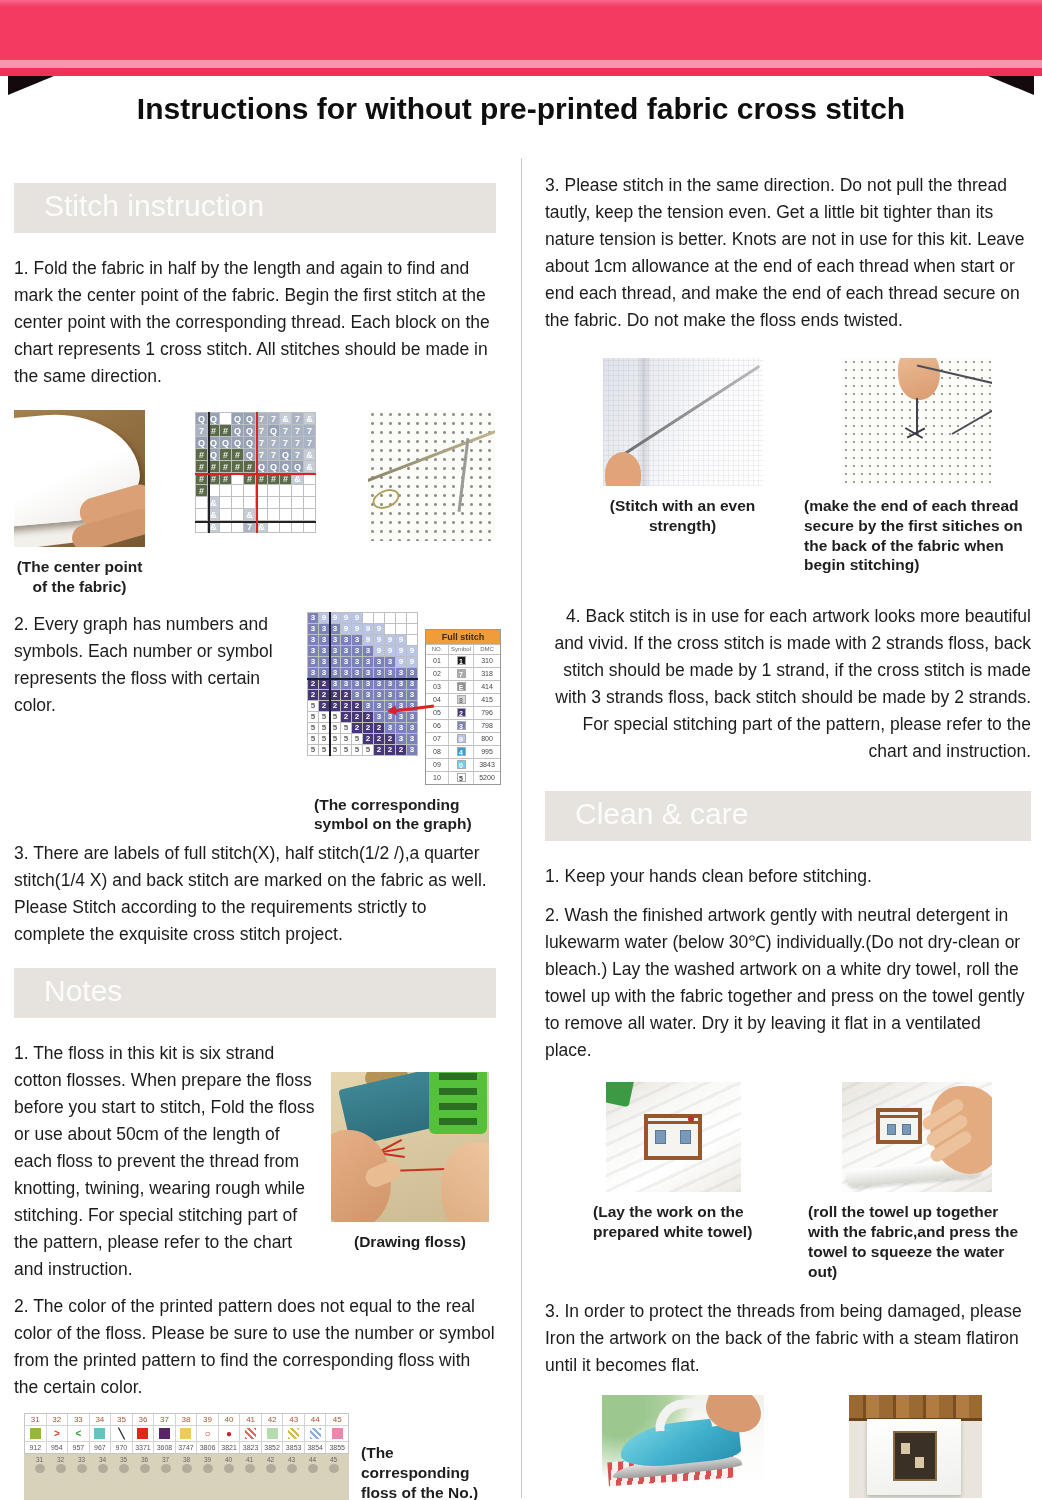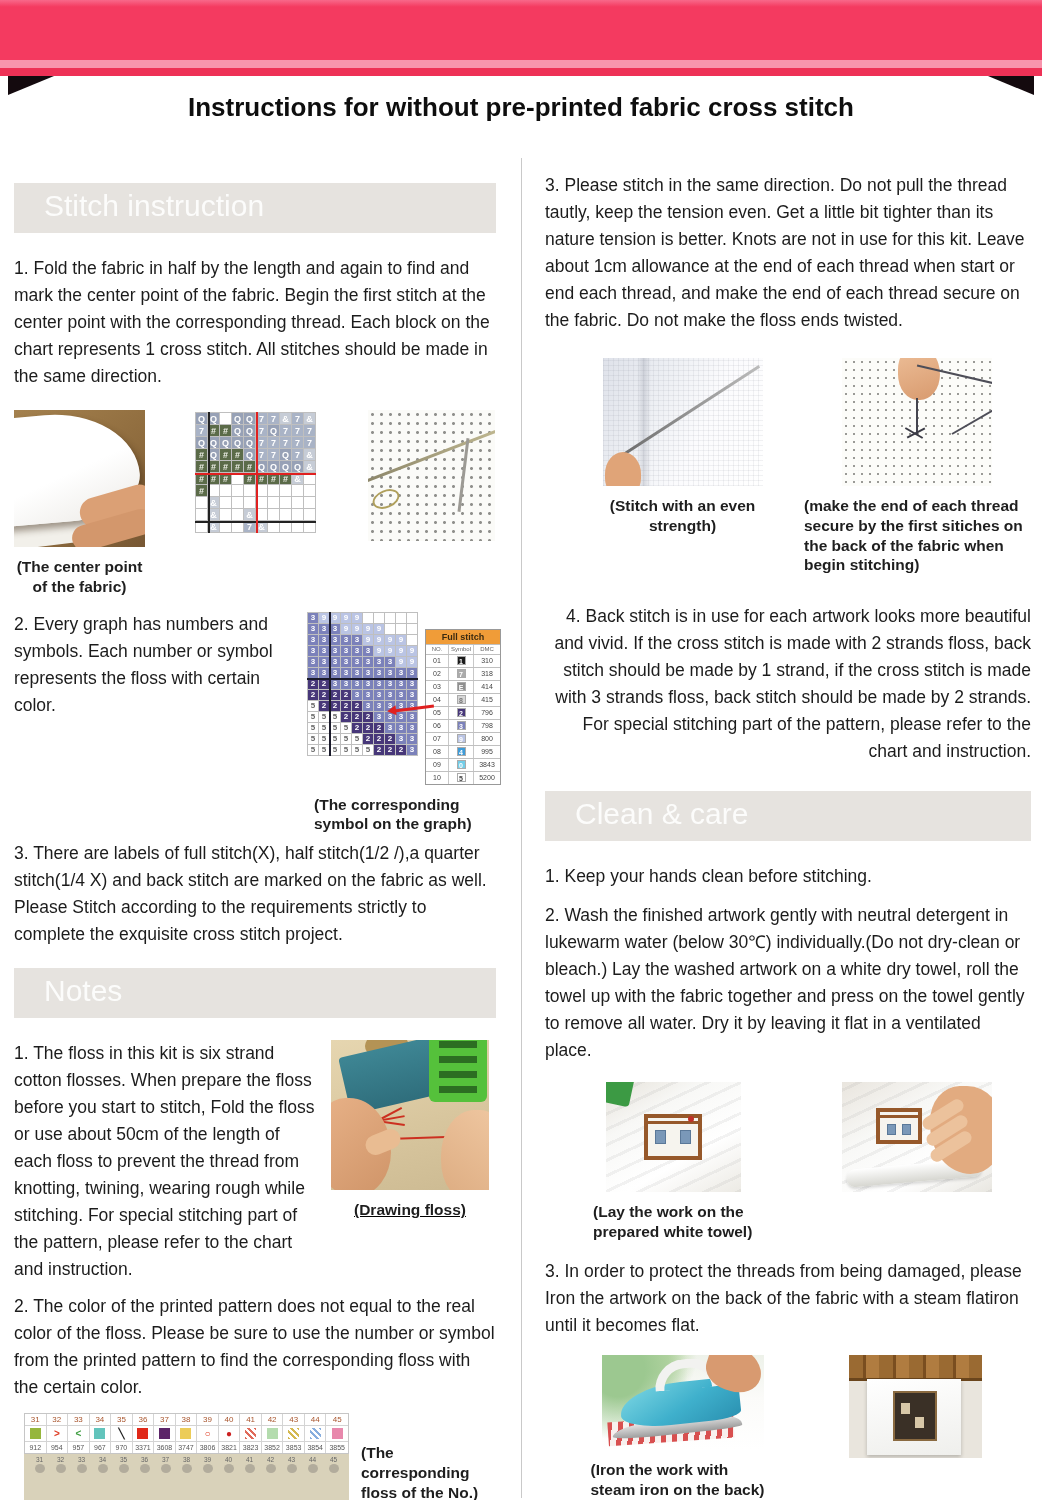--- a/index.html
+++ b/index.html
@@ -10,21 +10,21 @@
   
   .banner{position:absolute;top:0;left:0;width:1042px;height:76px;
     background:linear-gradient(180deg,#f8688a 0%,#f43a60 9%,#f43a60 79%,#f895ad 79%,#f895ad 89%,#ee3156 89%,#ee3156 100%);}
   .banner-title{text-align:center;color:#fff;font-size:38px;font-weight:700;letter-spacing:3px;padding-top:6px;
     text-shadow:0 2px 2px rgba(140,15,45,.35);}
   .banner-subtitle{text-align:center;color:#fff;font-size:17px;font-weight:700;letter-spacing:1px;margin-top:-2px;}
   .fold{position:absolute;top:76px;width:0;height:0;border-top:19px solid #140a0e;}
   .fold-left{left:8px;border-right:46px solid transparent;}
   .fold-right{right:8px;border-left:46px solid transparent;}
 
-  .page-title{position:absolute;top:92px;left:0;width:100%;text-align:center;font-size:26px;font-weight:700;color:#0e0e0e;}
+  .page-title{position:absolute;top:92px;left:0;width:100%;text-align:center;font-size:30px;font-weight:700;color:#0e0e0e;}
 
   .divider{position:absolute;left:521px;top:158px;width:1px;height:1340px;background:#c9c9c9;}
 
   .col{position:absolute;}
   .col-left{left:14px;top:183px;width:482px;}
   .col-right{left:545px;top:172px;width:486px;}
 
   .section-bar{background:#e6e3df;color:#fcfcfb;font-size:30px;font-weight:400;padding:6px 0 10px 30px;margin-bottom:22px;}
   .body{font-size:17.5px;line-height:27px;color:#1c1c1c;margin-bottom:16px;}
   .caption{font-size:15.5px;font-weight:700;color:#1e1e1e;line-height:1.28;margin-top:10px;}
@@ -161,21 +161,21 @@
   .p-dry .wood{position:absolute;top:0;left:0;right:0;height:26px;border-bottom:3px solid #6a451c;
       background:repeating-linear-gradient(90deg,#9a6a32 0 14px,#7a4e20 14px 17px,#b07c40 17px 30px);}
   .p-dry .cloth{position:absolute;top:24px;left:18px;width:94px;height:76px;background:linear-gradient(170deg,#ffffff,#efefec);box-shadow:0 2px 4px rgba(0,0,0,.22);}
   .p-dry .art{position:absolute;top:36px;left:44px;width:44px;height:50px;background:#3a3026;border:2px solid #8a6a40;}
   .p-dry .aw{position:absolute;width:9px;height:11px;background:#d8c8a8;}
   .p-dry .aw.a1{top:48px;left:52px;} .p-dry .aw.a2{top:62px;left:66px;}
 
   
   .row-3figs .fig + .fig{margin-left:0;}
   .step2-row{display:flex;align-items:flex-start;}
-  .note1-row{display:flex;align-items:flex-start;}
+  .note1-row{display:flex;align-items:center;}
   .chart-row{display:flex;align-items:flex-start;}
 </style>
 </head>
 <body>
 
 <div class="page">
 
   <div class="banner">
   </div>
   <div class="fold fold-left"></div>
@@ -543,21 +543,21 @@
         <figcaption class="caption" style="width:172px;margin-left:8px;">(The corresponding symbol on the graph)</figcaption>
       </figure>
     </div>
 
     <p class="body" style="margin-bottom:20px;">3. There are labels of full stitch(X), half stitch(1/2 /),a quarter stitch(1/4 X) and back stitch are marked on the fabric as well. Please Stitch according to the requirements strictly to complete the exquisite cross stitch project.</p>
 
     <div class="section-bar">Notes</div>
 
     <div class="note1-row" style="margin-bottom:10px;">
       <p class="body" style="width:302px;flex-shrink:0;margin-bottom:0;">1. The floss in this kit is six strand cotton flosses. When prepare the floss before you start to stitch, Fold the floss or use about 50cm of the length of each floss to prevent the thread from knotting, twining, wearing rough while stitching. For special stitching part of the pattern, please refer to the chart and instruction.</p>
-      <figure class="fig" style="width:168px;margin-left:10px;align-items:center;text-decoration:underline;">
+      <figure class="fig" style="width:168px;margin-left:10px;align-items:center;">
         <div class="ph p-floss">
           <div class="basket"></div>
           <div class="mat"></div>
           <div class="comb">
               <i></i>
             </div>
           <div class="fan a"></div>
           <div class="fan b"></div>
           <div class="fan c"></div>
           <div class="thread"></div>
@@ -791,20 +791,21 @@
             <div class="roofline"></div>
               <div class="win w1" style="width:9px;height:11px;"></div>
               <div class="win w2" style="width:9px;height:11px;"></div>
           </div>
           <div class="rollfold"></div>
           <div class="hand-back"></div>
           <div class="fng f1"></div>
           <div class="fng f2"></div>
           <div class="fng f3"></div>
         </div>
+        <figcaption class="caption" style="width:218px;">(roll the towel up together with the fabric,and press the towel to squeeze the water out)</figcaption>
       </figure>
     </div>
 
     <p class="body" style="margin-bottom:16px;">3. In order to protect the threads from being damaged, please Iron the artwork on the back of the fabric with a steam flatiron until it becomes flat.</p>
 
     <div class="fig-row">
       <figure class="fig" style="width:200px;margin-left:38px;align-items:center;">
         <div class="ph p-iron">
           <div class="stripes"></div>
           <div class="sole"></div>

